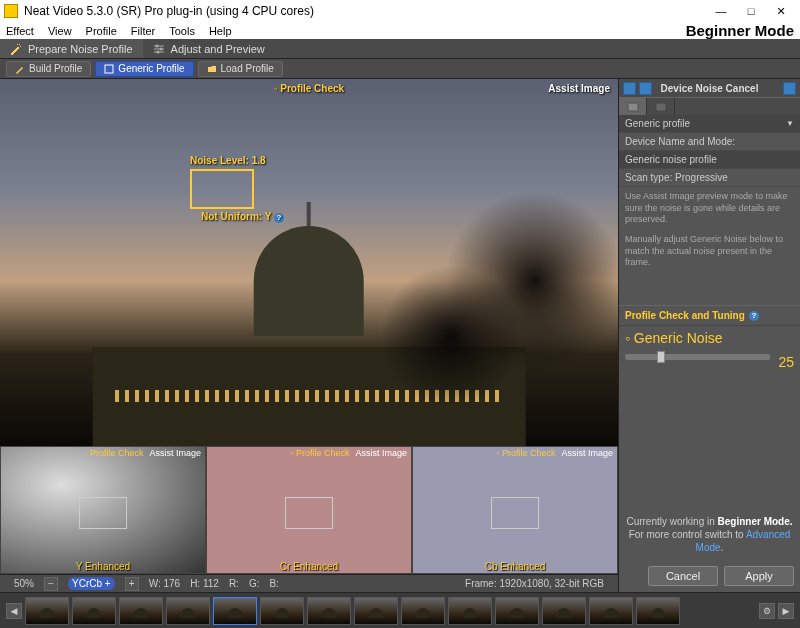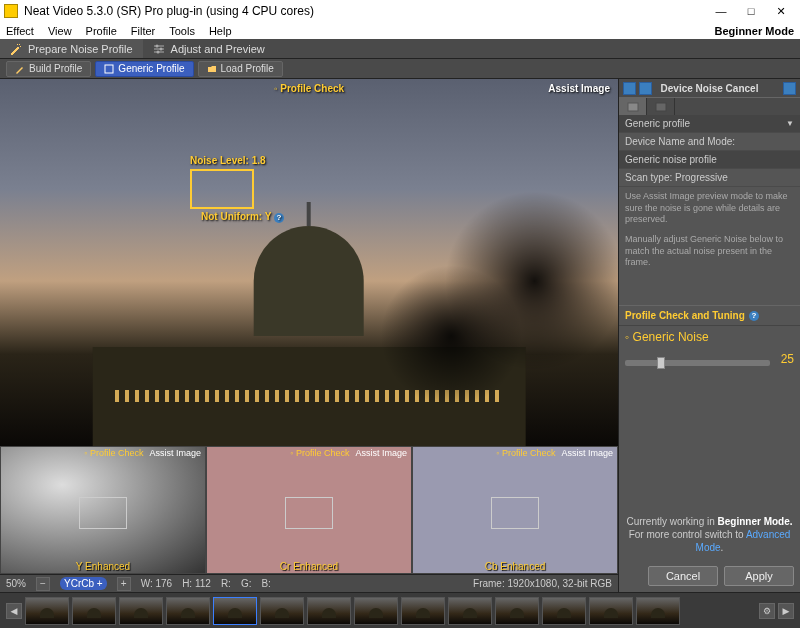--- a/index.html
+++ b/index.html
@@ -4,21 +4,21 @@
 <style>
   * { box-sizing: border-box; margin: 0; padding: 0; font-family: "Segoe UI", Tahoma, sans-serif; }
   body { width: 800px; height: 628px; background: #f0f0f0; overflow: hidden; font-size: 11px; color: #ccc; }
   .titlebar { height: 22px; background: #fff; display: flex; align-items: center; padding: 0 4px; color: #000; }
   .titlebar .title-icon { width: 14px; height: 14px; background: #ffcc00; margin-right: 6px; border: 1px solid #aa8800; }
   .titlebar .title { flex: 1; font-size: 12px; }
   .win-controls { display: flex; gap: 0; }
   .win-btn { width: 30px; height: 22px; display: flex; align-items: center; justify-content: center; font-size: 11px; }
   .menubar { height: 17px; background: #fff; display: flex; align-items: center; padding: 0 6px; gap: 14px; color: #000; font-size: 11px; }
   .menubar .spacer { flex: 1; }
-  .beginner-mode { font-weight: bold; font-size: 11px; }
+  .beginner-mode { font-weight: bold; font-size: 15px; }
   .app { background: #3a3a3a; height: calc(628px - 22px - 17px); display: flex; flex-direction: column; }
   .tabbar { height: 20px; background: #4a4a4a; display: flex; align-items: stretch; border-bottom: 1px solid #222; }
   .tab { display: flex; align-items: center; padding: 0 10px; gap: 6px; font-size: 11px; color: #ddd; }
   .tab.active { background: #555; }
   .tab-icon { width: 12px; height: 12px; }
   .toolbar { height: 20px; background: #4a4a4a; display: flex; align-items: center; padding: 2px 6px; gap: 4px; border-bottom: 1px solid #222; }
   .tbtn { height: 16px; padding: 0 8px; display: flex; align-items: center; gap: 4px; font-size: 10px; border: 1px solid #666; border-radius: 2px; background: #555; color: #ddd; }
   .tbtn.blue { background: #3b5fbf; border-color: #2a4a9f; color: #fff; }
   .tbtn-icon { width: 10px; height: 10px; }
   .content { flex: 1; display: flex; min-height: 0; }
@@ -36,34 +36,34 @@
   .triviews { height: 128px; display: flex; background: #222; }
   .triview { flex: 1; position: relative; border: 1px solid #444; overflow: hidden; }
   .tv-y { background: radial-gradient(ellipse at 30% 30%, #ddd 0%, #888 50%, #333 100%); }
   .tv-cr { background: #b88a8a; }
   .tv-cb { background: #9a9ab0; }
   .tv-box { position: absolute; top: 50px; left: 50%; transform: translateX(-50%); width: 48px; height: 32px; border: 1px solid #ccc; }
   .tv-label { position: absolute; bottom: 1px; left: 50%; transform: translateX(-50%); font-size: 10px; color: #ffcc33; text-shadow: 1px 1px 1px #000; white-space: nowrap; }
   .tv-top { position: absolute; top: 1px; right: 4px; font-size: 9px; display: flex; gap: 6px; }
   .tv-top span:first-child { color: #ffcc33; }
   .tv-top span:last-child { color: #fff; }
-  .statusbar { height: 18px; background: #4a4a4a; display: flex; align-items: center; padding: 0 6px; gap: 10px; font-size: 10px; color: #ccc; border-top: 1px solid #222; }
+  .statusbar { height: 18px; background: #4a4a4a; display: flex; align-items: center; padding: 0 14px; gap: 10px; font-size: 10px; color: #ccc; border-top: 1px solid #222; }
   .statusbar .sp { flex: 1; }
   .zoom-btn { width: 14px; height: 14px; border: 1px solid #666; display: flex; align-items: center; justify-content: center; background: #555; }
   .right { width: 182px; background: #555; border-left: 1px solid #222; display: flex; flex-direction: column; }
   .panel-title { height: 18px; background: #4a4a4a; display: flex; align-items: center; justify-content: center; font-size: 10px; font-weight: bold; color: #ddd; position: relative; }
   .panel-icons-left { position: absolute; left: 4px; display: flex; gap: 3px; }
   .panel-icons-right { position: absolute; right: 4px; display: flex; gap: 3px; }
   .pico { width: 13px; height: 13px; background: #3b7fbf; border: 1px solid #2a5f9f; }
   .panel-row { padding: 3px 6px; font-size: 10px; color: #ccc; border-bottom: 1px solid #4a4a4a; }
   .panel-row.dropdown { background: #444; display: flex; align-items: center; }
   .panel-row.dropdown .dd-arrow { margin-left: auto; font-size: 8px; }
   .hint { font-size: 9px; color: #aaa; line-height: 1.3; padding: 4px 6px; }
   .section-h { color: #ffcc33; font-size: 10px; font-weight: bold; padding: 4px 6px; border-top: 1px solid #666; border-bottom: 1px solid #444; display: flex; align-items: center; gap: 4px; margin-top: 32px; }
-  .slider-row { display: flex; align-items: flex-end; padding: 4px 6px; gap: 6px; font-size: 12px; }
+  .slider-row { display: flex; align-items: flex-start; padding: 4px 6px; gap: 6px; font-size: 14px; }
   .slider-track { flex: 1; height: 6px; background: #777; position: relative; border-radius: 2px; }
   .slider-thumb { position: absolute; top: -3px; width: 8px; height: 12px; background: #ccc; border: 1px solid #888; }
   .slider-val { width: 18px; text-align: right; color: #ffcc33; }
   .right-spacer { flex: 1; }
   .mode-hint { font-size: 10px; text-align: center; padding: 6px; color: #ccc; line-height: 1.3; }
   .mode-hint b { color: #fff; }
   .mode-hint a { color: #5aaaff; }
   .dlg-buttons { display: flex; gap: 6px; justify-content: flex-end; padding: 6px; }
   .dlg-btn { width: 70px; height: 20px; background: #666; border: 1px solid #888; color: #eee; font-size: 11px; display: flex; align-items: center; justify-content: center; border-radius: 2px; }
   .filmstrip { height: 36px; background: #3a3a3a; display: flex; align-items: center; padding: 3px 6px; gap: 3px; border-top: 1px solid #222; }

